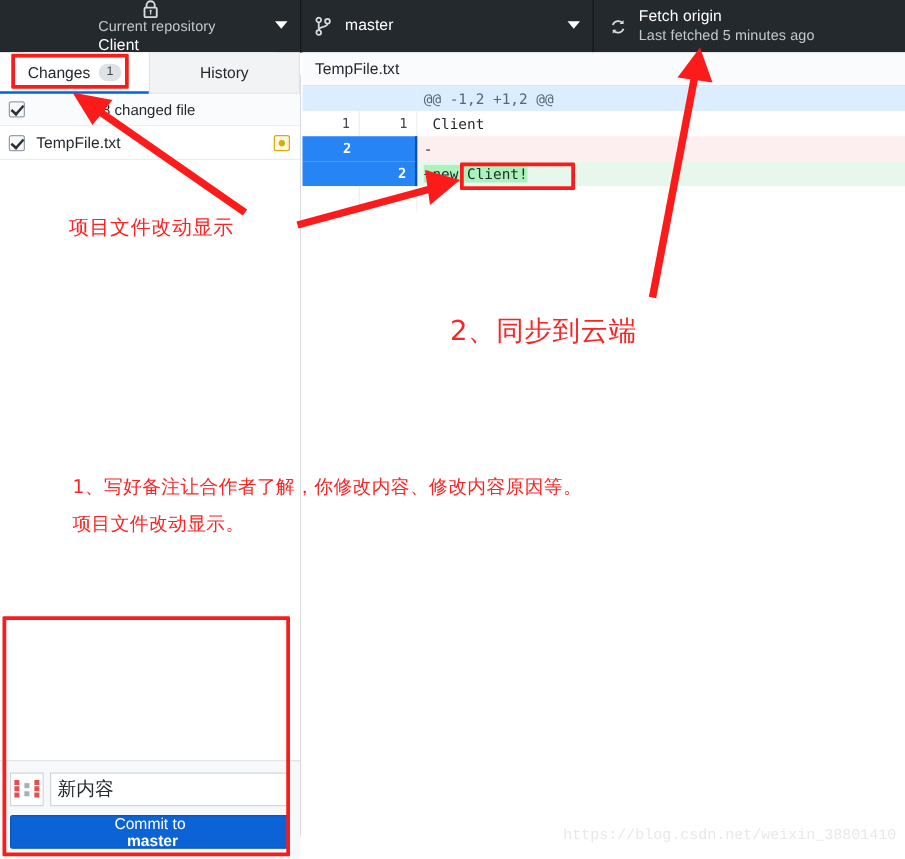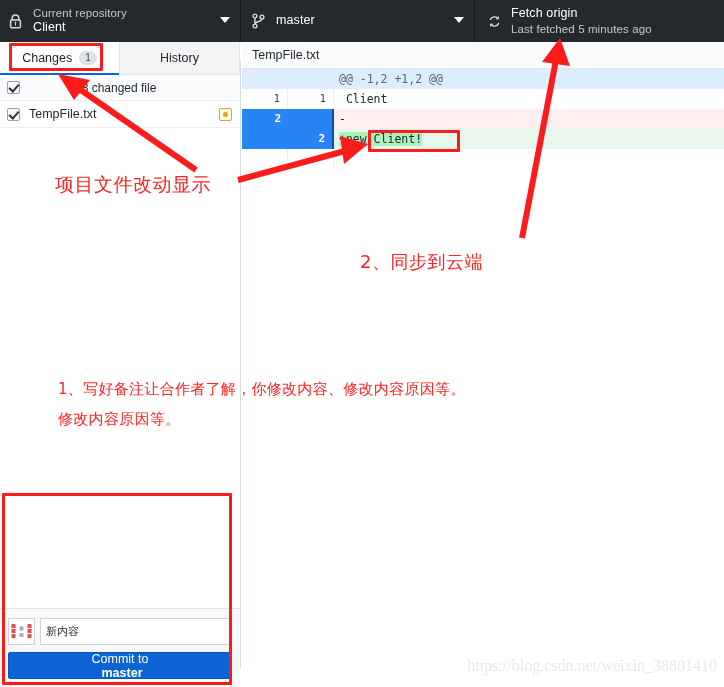--- a/index.html
+++ b/index.html
@@ -32,20 +32,21 @@
     height: 42px;
     display: flex;
     align-items: center;
     box-sizing: border-box;
     position: relative;
   }
   .tb-repo {
     width: 241px;
     padding-left: 9px;
     border-right: 1px solid #141719;
+    flex-direction: column;
   }
   .tb-branch {
     width: 234px;
     padding-left: 11px;
     border-right: 1px solid #141719;
   }
   .tb-fetch {
     width: 249px;
     padding-left: 12px;
   }
@@ -240,21 +241,21 @@
   .avatar svg { display: block; }
   .summary-input {
     flex: 1;
     margin-left: 5px;
     border: 1px solid #d1d5da;
     background: #ffffff;
     box-sizing: border-box;
     display: flex;
     align-items: center;
     padding-left: 5px;
-    font-size: 11px;
+    font-size: 15px;
     color: #24292e;
     font-family: "DejaVu Sans", "Liberation Sans", sans-serif;
   }
   .desc-box {
     margin-top: 5px;
     height: 99px;
     border: 1px solid #d1d5da;
     background: #ffffff;
     box-sizing: border-box;
     padding: 4px 5px 0 5px;
@@ -352,22 +353,22 @@
   .row-blank .dcontent { background: #ffffff; }
 
   
   .anno {
     position: absolute;
     color: #fc2323;
     font-family: "DejaVu Sans", "Liberation Sans", sans-serif;
     white-space: nowrap;
     pointer-events: none;
   }
-  .anno-1 { left: 55px; top: 172px; font-size: 19px; letter-spacing: 0.5px; }
-  .anno-2 { left: 360px; top: 250px; font-size: 18px; letter-spacing: 0.5px; }
+  .anno-1 { left: 55px; top: 172px; font-size: 16px; letter-spacing: 0.5px; }
+  .anno-2 { left: 360px; top: 250px; font-size: 22px; letter-spacing: 0.5px; }
   .anno-3 { left: 58px; top: 374px; font-size: 15px; line-height: 30px; letter-spacing: 0.3px; }
 
   .hlbox {
     position: absolute;
     border: 3px solid #fc1b1b;
     box-sizing: border-box;
     pointer-events: none;
     border-radius: 1px;
   }
   .hl-tab { left: 9px; top: 43px; width: 94px; height: 28px; }
@@ -378,23 +379,23 @@
     position: absolute;
     left: 0; top: 0;
     width: 724px; height: 687px;
     pointer-events: none;
   }
 
   .watermark {
     position: absolute;
     right: 7px;
     bottom: 12px;
-    font-size: 16px;
+    font-size: 12px;
     color: #e6e9ec;
-    font-family: Liberation Serif, serif;
+    font-family: Liberation Mono, monospace;
     white-space: nowrap;
     pointer-events: none;
   }
 </style>
 </head>
 <body>
 
 <div class="topbar">
 
   <div class="tb-cell tb-repo">
@@ -552,16 +553,16 @@
 </svg>
 
 <div class="hlbox hl-tab"></div>
 <div class="hlbox hl-add"></div>
 <div class="hlbox hl-commit"></div>
 
 <div class="anno anno-1">项目文件改动显示</div>
 <div class="anno anno-2">2、同步到云端</div>
 <div class="anno anno-3">
   <div>1、写好备注让合作者了解，你修改内容、修改内容原因等。</div>
-  <div>修改内容原因等。</div>
+  <div>项目文件改动显示。</div>
 </div>
 
 <div class="watermark">https://blog.csdn.net/weixin_38801410</div>
 
 </body></html>

